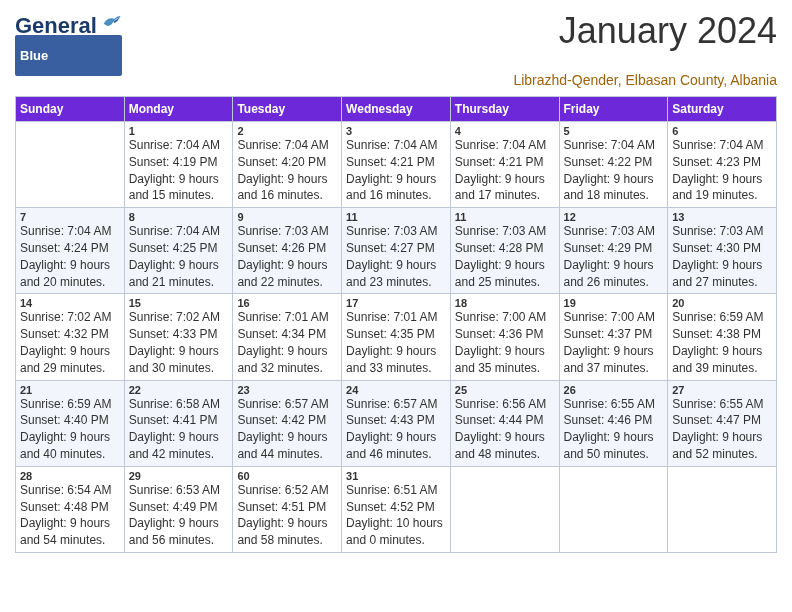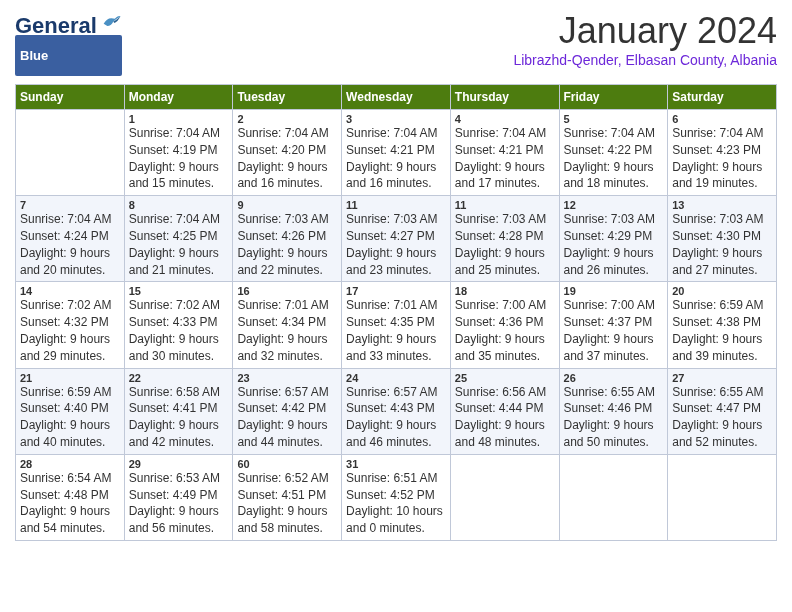--- a/index.html
+++ b/index.html
@@ -34,29 +34,30 @@
     .title-block {
       text-align: right;
     }
     .month-title {
       font-size: 36px;
       color: #333;
       font-weight: normal;
     }
     .subtitle {
       font-size: 14px;
-      color: #6d28d9;
+      color: #a16207;
+      margin-top: 20px;
     }
     table {
       width: 100%;
       border-collapse: collapse;
       table-layout: fixed;
     }
     thead tr th {
-      background-color: #4d7c0f;
+      background-color: #6d28d9;
       color: #fff;
       font-size: 12px;
       font-weight: bold;
       padding: 5px 4px;
       border: 1px solid #c0c8d8;
       text-align: left;
     }
     tbody tr td {
       border: 1px solid #c0c8d8;
       vertical-align: top;

